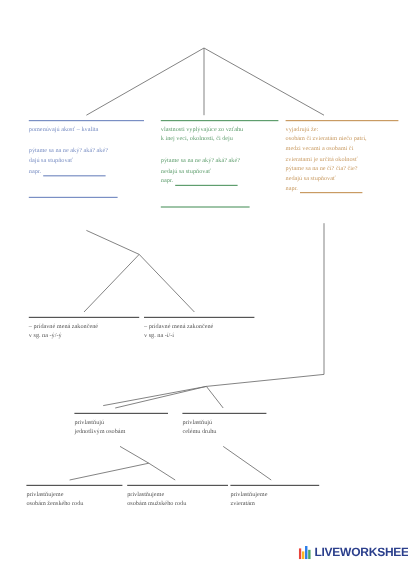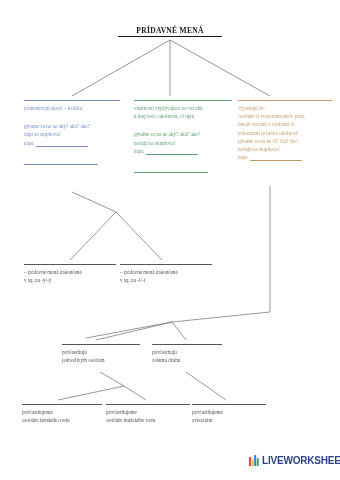--- a/index.html
+++ b/index.html
@@ -153,21 +153,20 @@
 
       <line x1="100" y1="372" x2="124" y2="386"></line>
 
       <line x1="124" y1="386" x2="58" y2="400"></line>
       <line x1="124" y1="386" x2="146" y2="400"></line>
 
       <line x1="186" y1="372" x2="226" y2="400"></line>
     </g>
   </svg>
 
-  <div class="node" id="title">PRÍDAVNÉ MENÁ</div>
 
   <div class="node col-blue" id="branch-quality">
     <div class="blank">
       <span class="ln wrapok">pomenúvajú akosť – kvalita</span>
       <div class="gap"></div>
       <span class="ln">pýtame sa na ne aký? aká? aké?</span>
       <span class="ln">dajú sa stupňovať</span>
       <span class="ln">
         <span>napr.</span>
         <span class="fill"></span>

